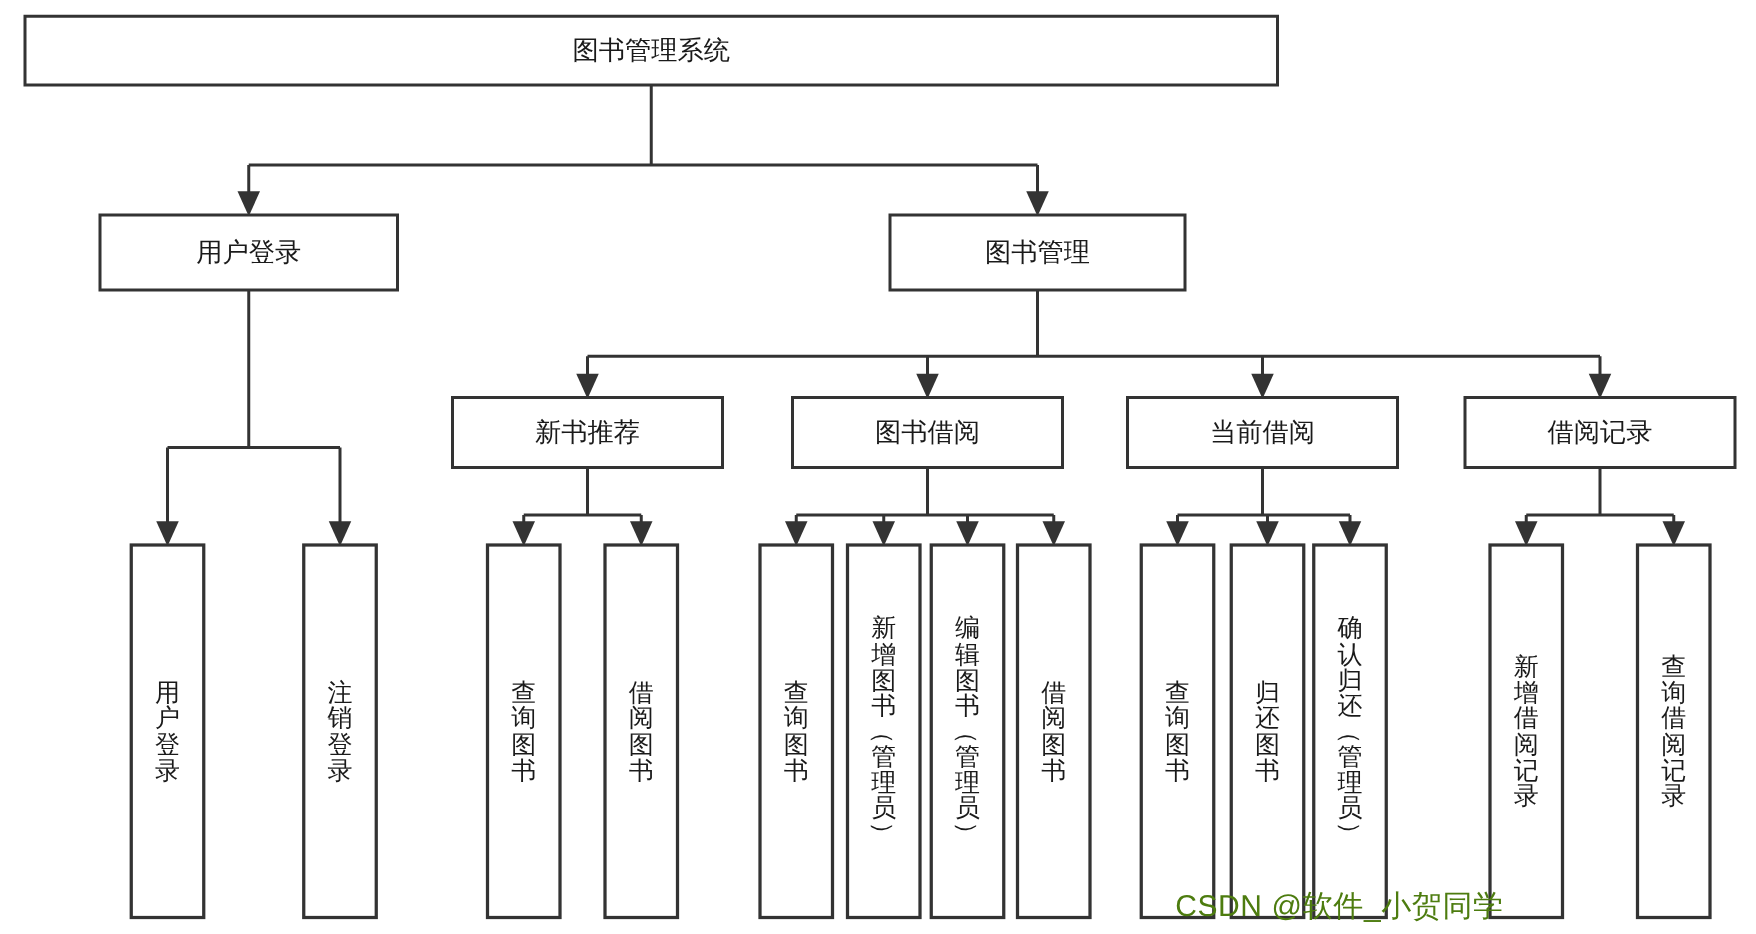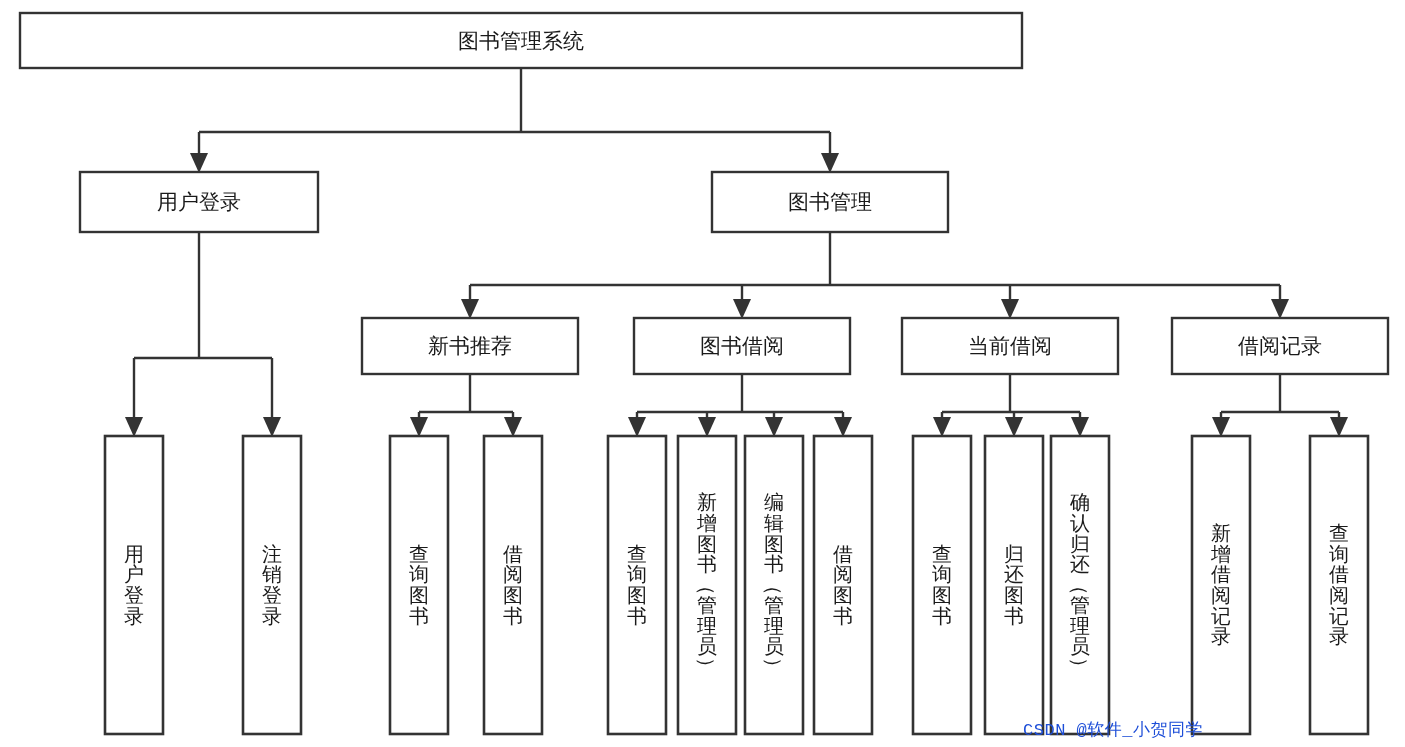--- a/index.html
+++ b/index.html
@@ -70,23 +70,23 @@
     display: block;
     height: 1.03em;
   }
   .vert-char.rot {
     transform: rotate(90deg);
   }
   .watermark {
     position: absolute;
     right: 8px;
     bottom: 6px;
-    font-size: 17px;
-    color: #1d4ed8;
-    font-family: Liberation Mono, monospace;
+    font-size: 24px;
+    color: #4d7c0f;
+    font-family: Liberation Sans, sans-serif;
     letter-spacing: 0.5px;
     white-space: nowrap;
   }
 </style>
 </head>
 <body>
 
 <div id="diagram-root">
   <svg class="flow" id="flow-svg" viewBox="0 0 1405 747">
       <g>

